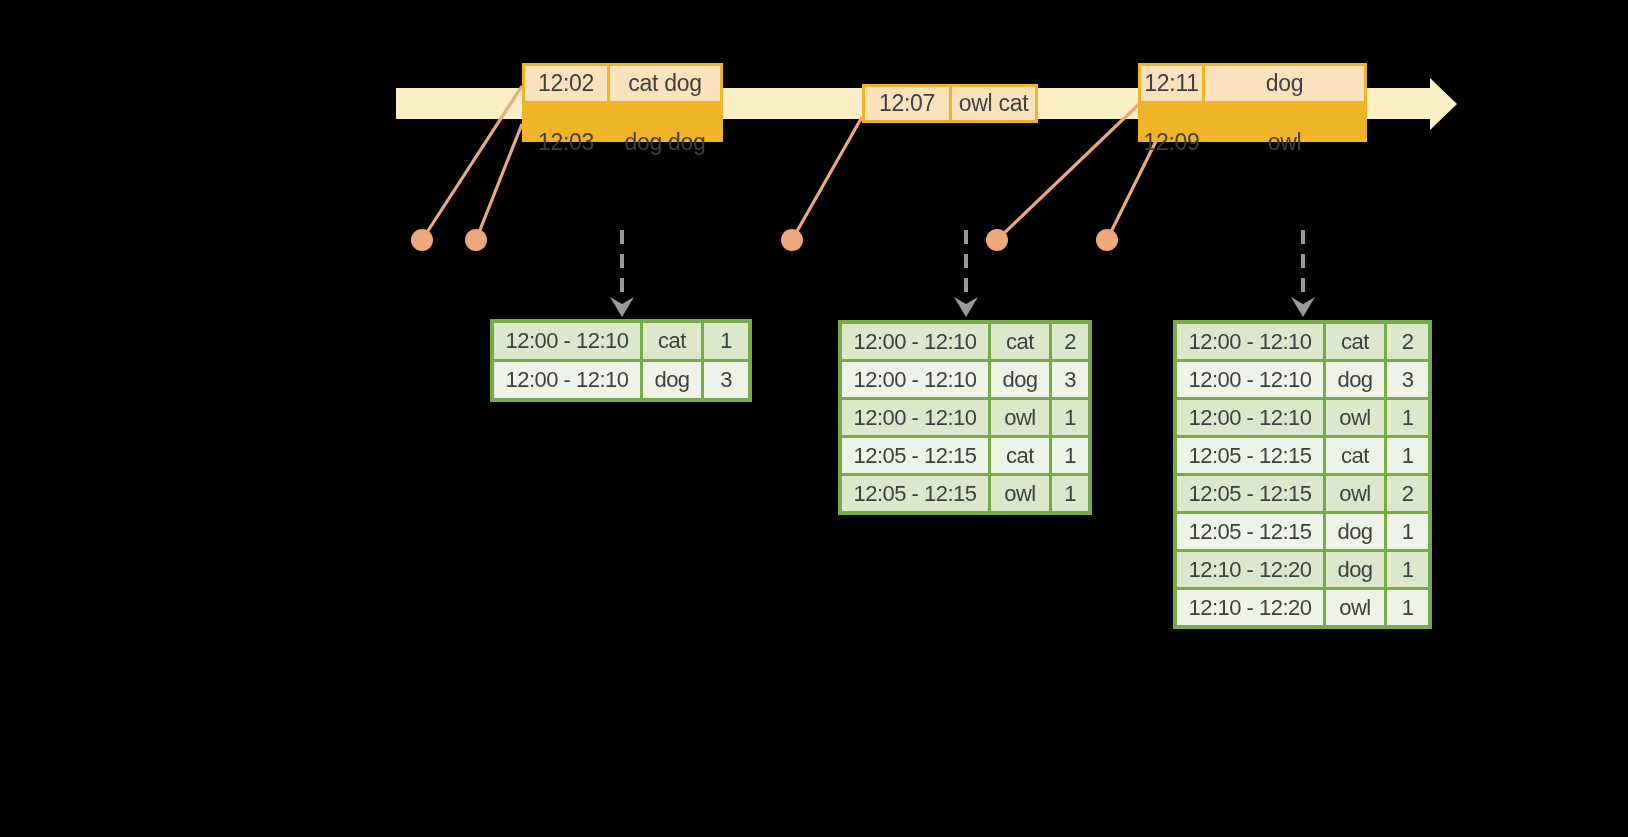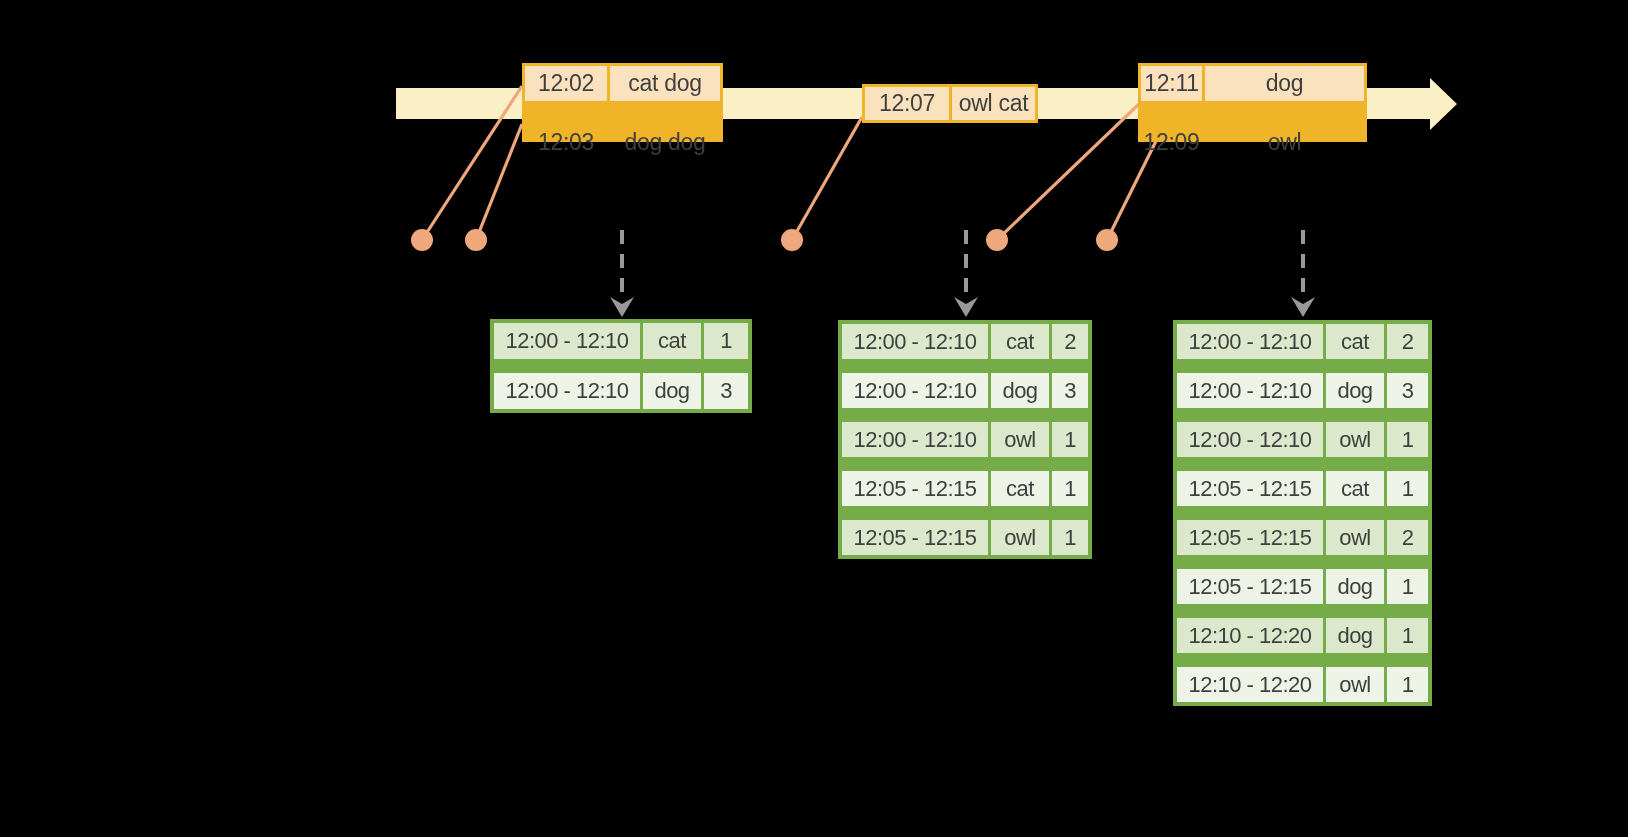--- a/index.html
+++ b/index.html
@@ -41,21 +41,21 @@
   .etable .c-time{width:82px;flex:none;}
   .etable.t2 .c-time{width:84px;}
   .etable.t3 .c-time{width:61px;}
   .etable .c-words{flex:1;}
   .etable .row.row-dark .cell{background:var(--event-row-dark);}
   .etable .row.row-light .cell{background:var(--event-row-light);margin-top:38px;}
 
   
   .rtable{
     position:absolute;background:var(--result-border);border:4px solid var(--result-border);
-    display:flex;flex-direction:column;gap:14px;box-sizing:border-box;z-index:2;
+    display:flex;flex-direction:column;gap:3px;box-sizing:border-box;z-index:2;
   }
   .rtable .row{display:flex;gap:3px;height:35px;}
   .rtable.ta .row{height:36px;}
   .rtable .cell{
     display:flex;align-items:center;justify-content:center;
     font-size:22px;letter-spacing:-0.5px;
   }
   .rtable .c-window{width:146px;flex:none;}
   .rtable .c-word{width:58px;flex:none;text-align:right;}
   .rtable .c-count{flex:1;}

